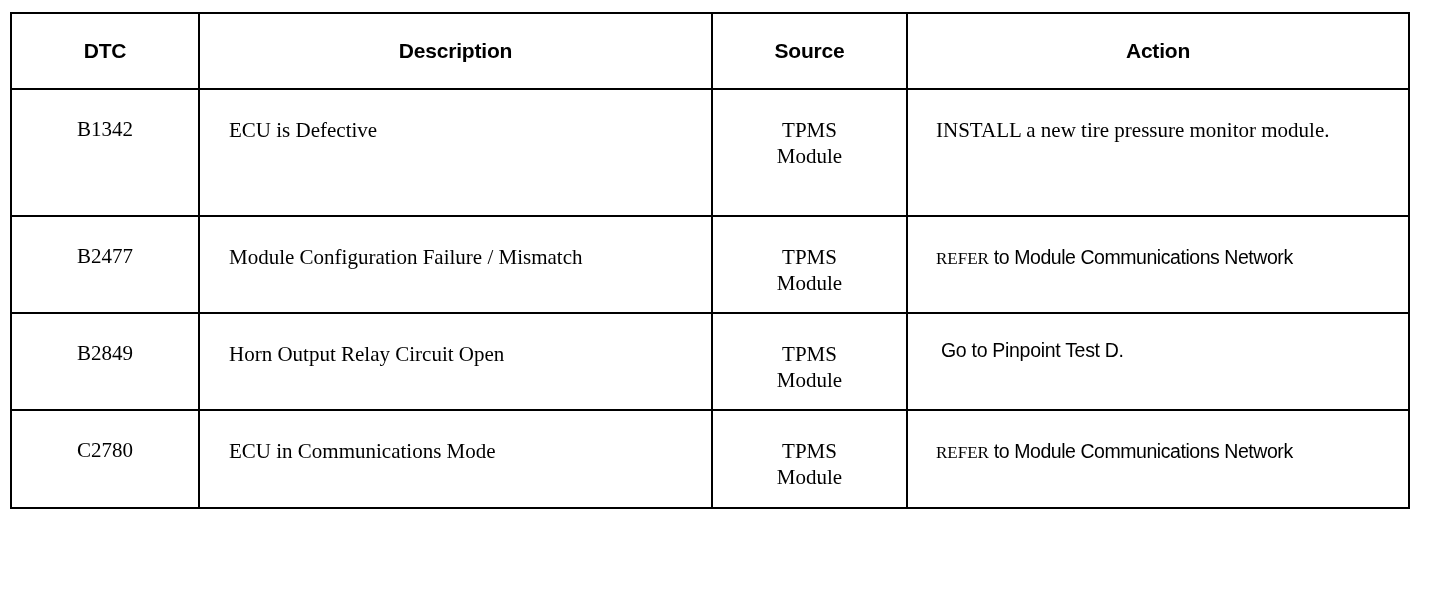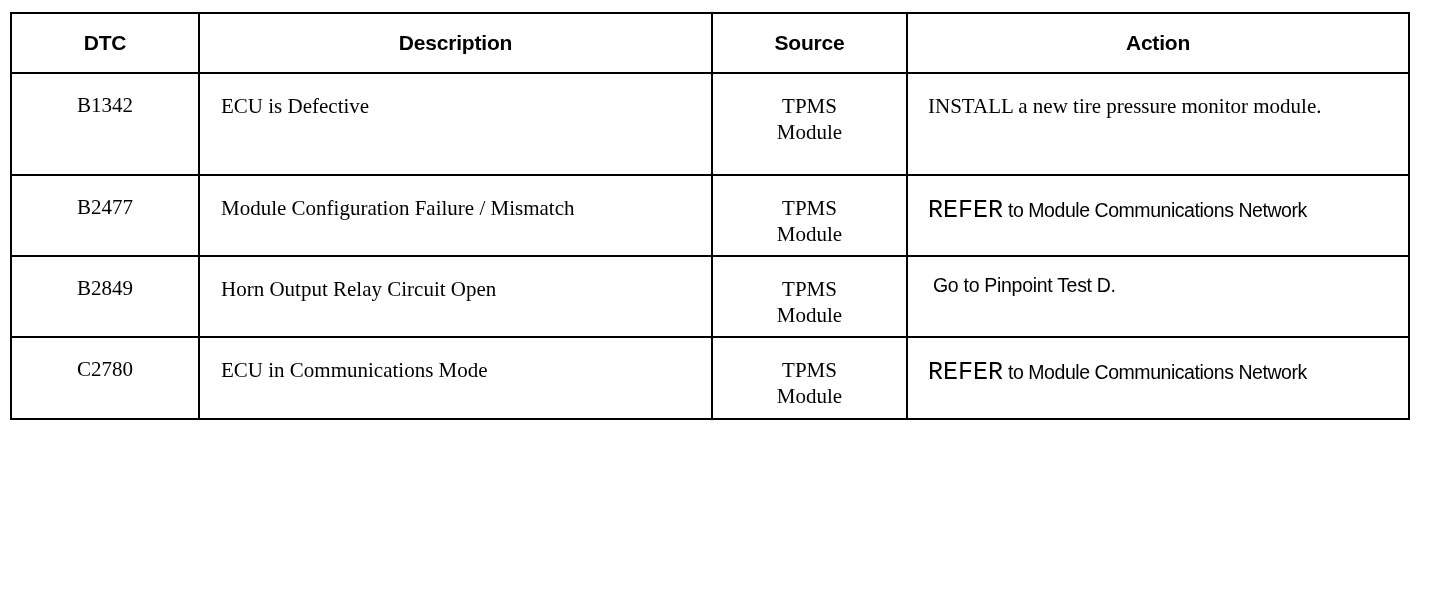--- a/index.html
+++ b/index.html
@@ -29,21 +29,21 @@
     top: 12px;
     width: 1398px;
     border-collapse: collapse;
     table-layout: fixed;
     background: #ffffff;
   }
 
   .dtc-table td,
   .dtc-table th {
     border: 2px solid #000000;
-    padding: 8px;
+    padding: 16px;
     vertical-align: top;
     background: #ffffff;
     overflow: hidden;
   }
 
   
   col.col-dtc   { width: 188px; }
   col.col-desc  { width: 513px; }
   col.col-src   { width: 195px; }
   col.col-act   { width: 502px; }
@@ -97,22 +97,22 @@
     white-space: nowrap;
   }
 
   
   .act-sans {
     font-family: "Liberation Sans", "DejaVu Sans", sans-serif;
     font-size: 19.5px;
     letter-spacing: -0.45px;
   }
   .act-serif-lead {
-    font-family: Liberation Mono, monospace;
-    font-size: 25px;
+    font-family: Liberation Serif, serif;
+    font-size: 17px;
     letter-spacing: 0;
   }
   .act-pinpoint {
     font-family: "Liberation Sans", "DejaVu Sans", sans-serif;
     font-size: 19.5px;
     letter-spacing: -0.3px;
     padding-left: 5px;
   }
 
   
@@ -139,21 +139,21 @@
       <tr class="head-row">
         <th>DTC</th>
         <th>Description</th>
         <th>Source</th>
         <th>Action</th>
       </tr>
     </thead>
 
     <tbody>
 
-      <tr style="height:102px;">
+      <tr style="height:127px;">
         <td>
           <span class="cell-inner c-dtc">B1342</span>
         </td>
         <td>
           <span class="cell-inner c-desc">ECU is Defective</span>
         </td>
         <td>
           <span class="cell-inner c-src">
             <span class="src-line">TPMS</span>
             <span class="src-line">Module</span>

